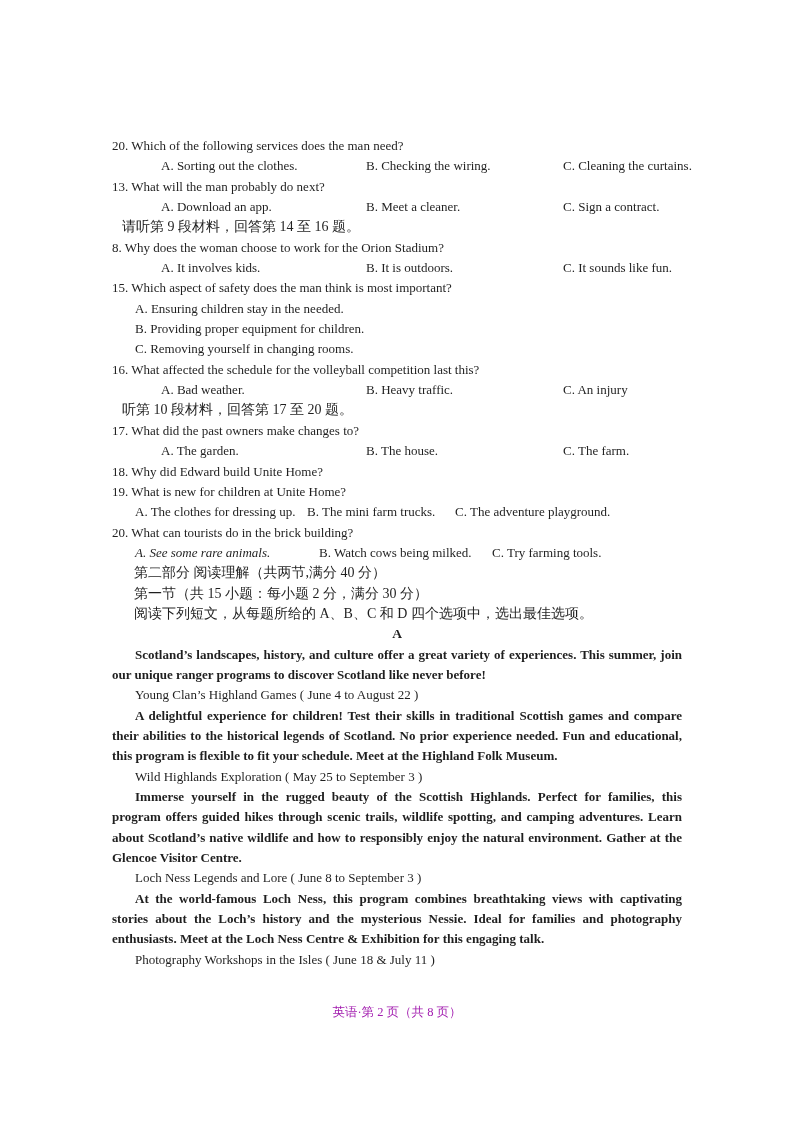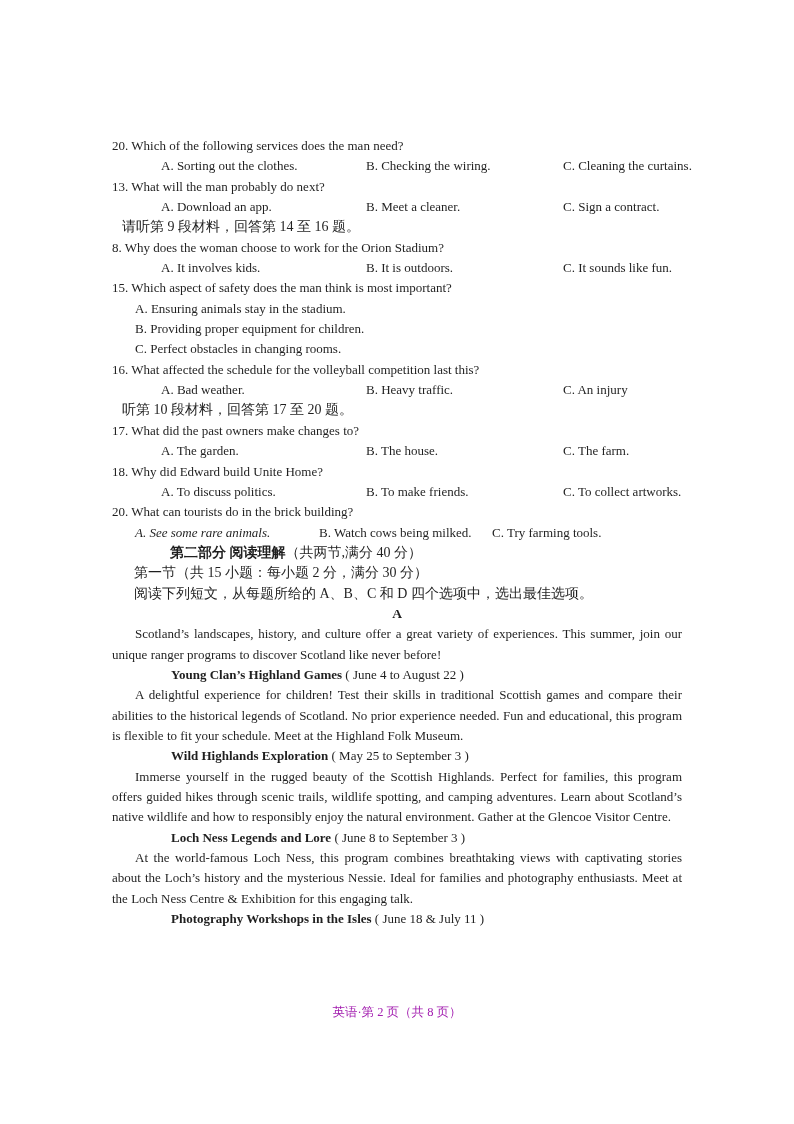--- a/index.html
+++ b/index.html
@@ -21,23 +21,23 @@
   .opt-row span{flex:0 0 auto;}
   .opt-row.wide span:nth-child(1){min-width:205px;margin-left:26px;}
   .opt-row.wide span:nth-child(2){min-width:197px;}
   .opt-row.compact span:nth-child(1){min-width:172px;}
   .opt-row.compact span:nth-child(2){min-width:148px;}
   .opt-row.compact2 span:nth-child(1){min-width:172px;font-style:italic;}
   .opt-row.compact2 span:nth-child(2){min-width:173px;margin-left:12px;}
   .stacked-opt{padding-left:23px;}
   .direction{padding-left:10px;font-size:14px;}
   .h{padding-left:22px;font-size:14px;}
-  .b{font-weight:bold;margin-left:36px;}
+  .b{font-weight:normal;}
   .passage-letter{text-align:center;font-weight:bold;font-size:13.5px;}
-  .para{text-align:justify;text-indent:23px;}
+  .para{text-align:justify;text-indent:23px;font-weight:bold;}
   .prog-title{padding-left:23px;}
   .footer{
     position:absolute;top:1004px;left:0;width:100%;
     text-align:center;font-size:12.5px;color:#a21caf;
     font-family:"Liberation Serif","DejaVu Serif",serif;
   }
 </style>
 </head>
 <body>
 
@@ -58,41 +58,42 @@
           <span>C. Sign a contract.</span>
         </div>
         <p class="direction">请听第 9 段材料，回答第 14 至 16 题。</p>
         <p class="stem"><span>8.</span> <span>Why does the woman choose to work for the Orion Stadium?</span></p>
         <div class="opt-row wide">
           <span>A. It involves kids.</span>
           <span>B. It is outdoors.</span>
           <span>C. It sounds like fun.</span>
         </div>
         <p class="stem"><span>15.</span> <span>Which aspect of safety does the man think is most important?</span></p>
-        <p class="stacked-opt">A. Ensuring animals stay in the stadium.</p>
+        <p class="stacked-opt">A. Ensuring children stay in the needed.</p>
         <p class="stacked-opt">B. Providing proper equipment for children.</p>
-        <p class="stacked-opt">C. Perfect obstacles in changing rooms.</p>
+        <p class="stacked-opt">C. Removing yourself in changing rooms.</p>
         <p class="stem"><span>16.</span> <span>What affected the schedule for the volleyball competition last this?</span></p>
         <div class="opt-row wide">
           <span>A. Bad weather.</span>
           <span>B. Heavy traffic.</span>
           <span>C. An injury</span>
         </div>
         <p class="direction">听第 10 段材料，回答第 17 至 20 题。</p>
         <p class="stem"><span>17.</span> <span>What did the past owners make changes to?</span></p>
         <div class="opt-row wide">
           <span>A. The garden.</span>
           <span>B. The house.</span>
           <span>C. The farm.</span>
         </div>
         <p class="stem"><span>18.</span> <span>Why did Edward build Unite Home?</span></p>
-        <div class="opt-row wide">
-          <span>A. To discuss politics.</span>
-          <span>B. To make friends.</span>
-          <span>C. To collect artworks.</span>
+        <p class="stem"><span>19.</span> <span>What is new for children at Unite Home?</span></p>
+        <div class="opt-row compact">
+          <span>A. The clothes for dressing up.</span>
+          <span>B. The mini farm trucks.</span>
+          <span>C. The adventure playground.</span>
         </div>
         <p class="stem"><span>20.</span> <span>What can tourists do in the brick building?</span></p>
         <div class="opt-row compact2">
           <span>A. See some rare animals.</span>
           <span>B. Watch cows being milked.</span>
           <span>C. Try farming tools.</span>
         </div>
       </section>
 
     <section id="reading-section">

